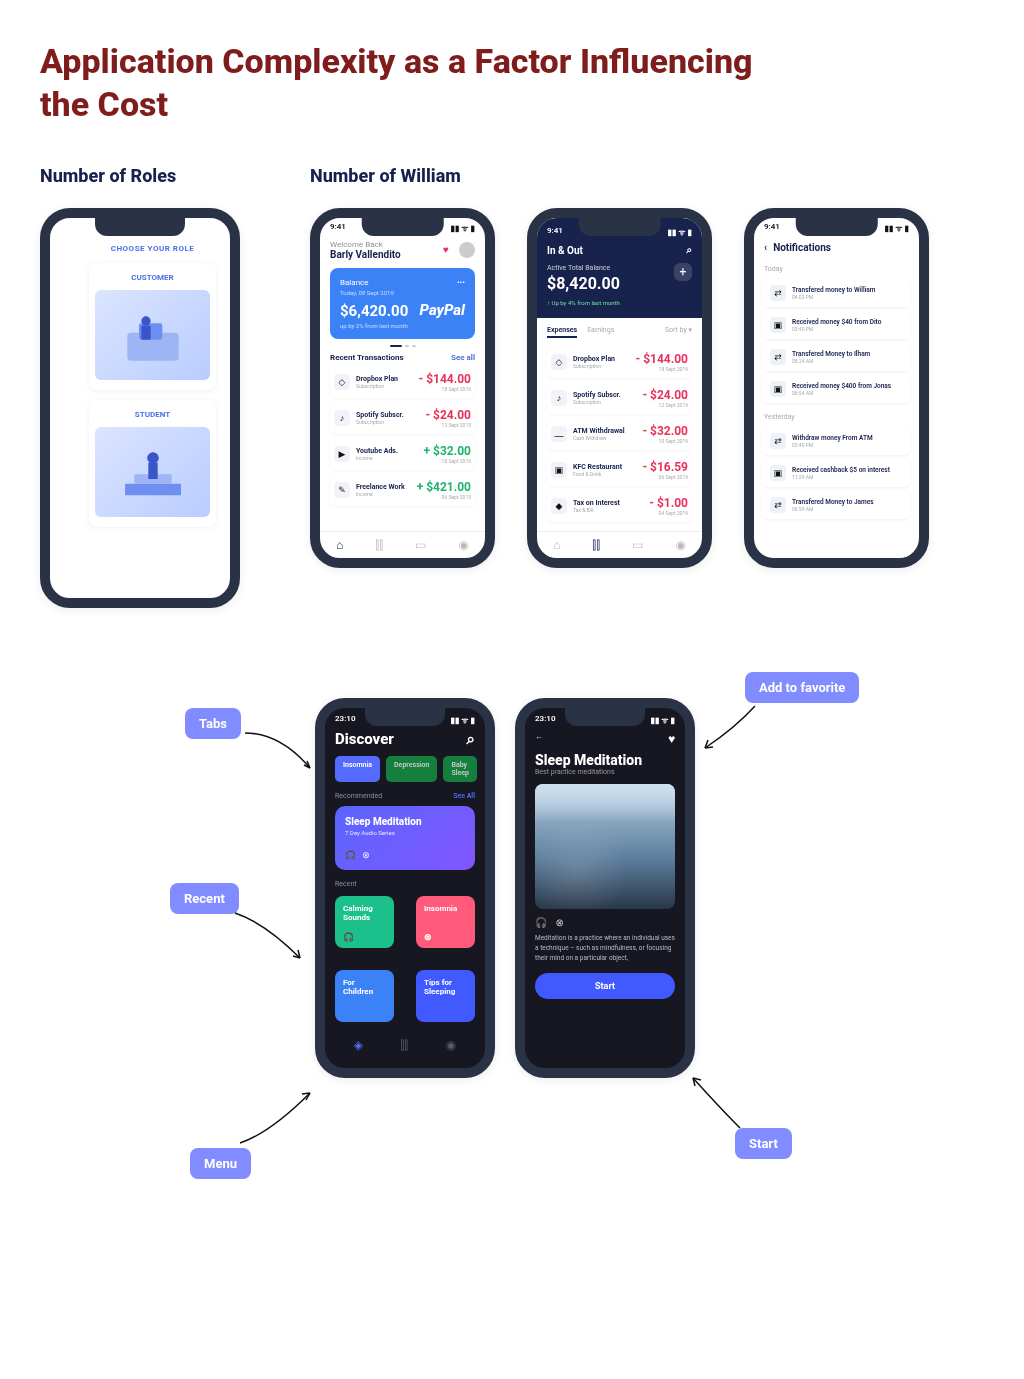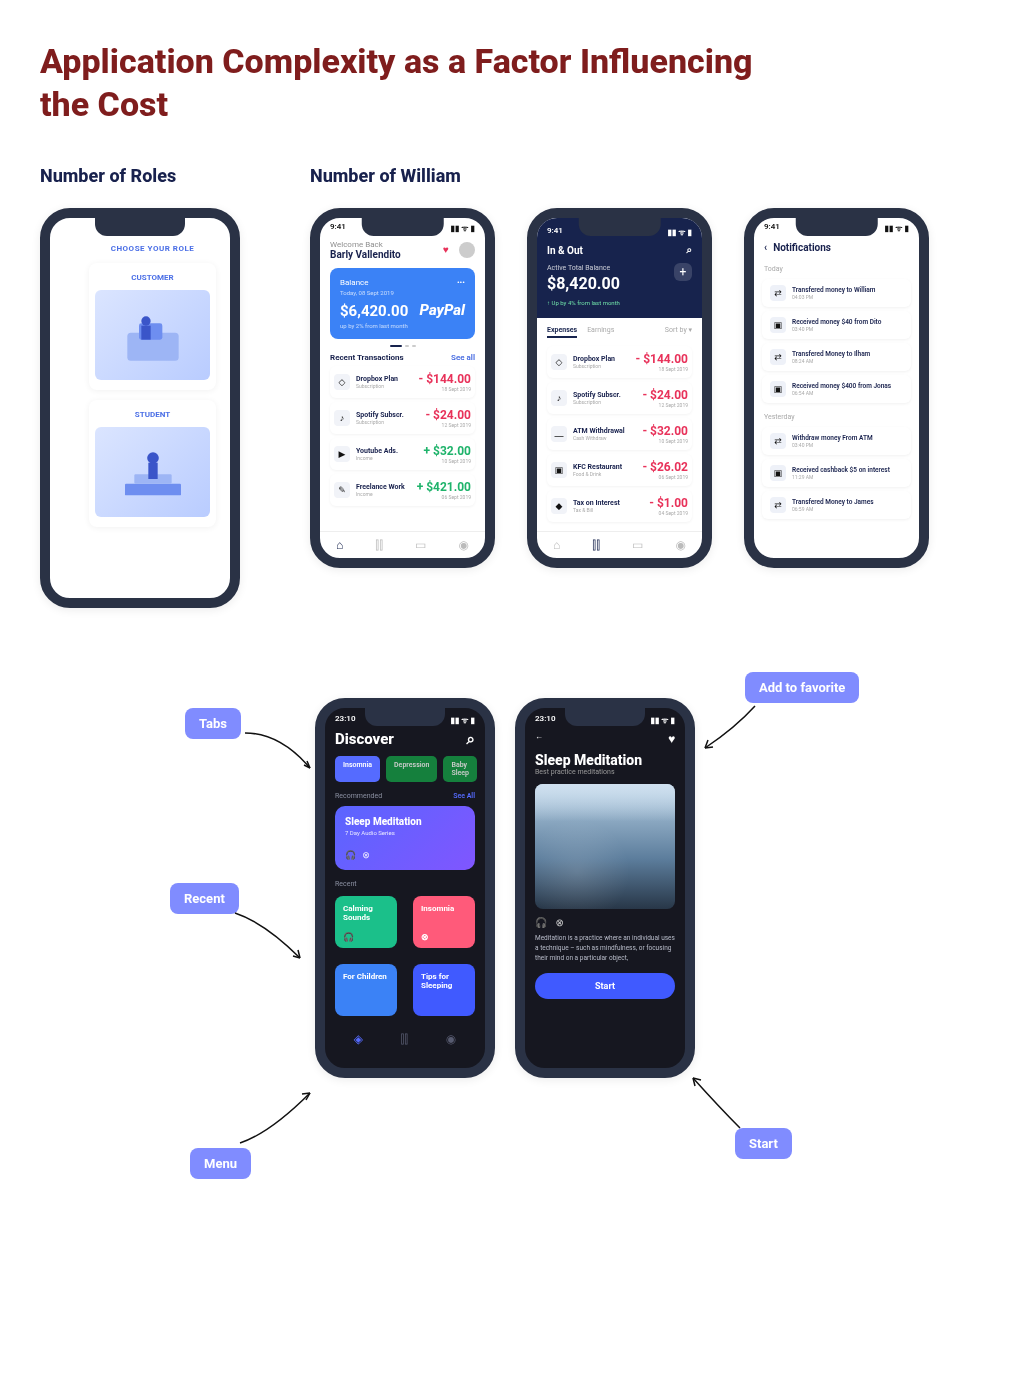--- a/index.html
+++ b/index.html
@@ -141,21 +141,21 @@
   .d-sub { font-size:7px; color:#999; margin-bottom:8px; }
   .chips { display:flex; gap:6px; }
   .chip { font-size:7px; padding:5px 8px; border-radius:5px; background:#15803d; color:#ccc; font-weight:600;}
   .chip.active { background:#556bff; color:#fff; }
   .rec-head { display:flex; justify-content:space-between; font-size:7px; color:#8a8fa0; margin:10px 0 6px;}
   .rec-head .seeall { color:#556bff; font-weight:600; }
   .big-card { background:linear-gradient(135deg,#5a65ff,#8056ff); border-radius:10px; padding:10px; }
   .big-card .bt { font-weight:800; font-size:10px; }
   .big-card .bs { font-size:6px; opacity:0.85; margin-top:2px; }
   .big-card .icons { margin-top:14px; font-size:9px; display:flex; gap:6px; opacity:0.9; }
-  .grid2 { display:grid; grid-template-columns:1fr 1fr; gap:16px; margin-top:8px; }
+  .grid2 { display:grid; grid-template-columns:1fr 1fr; gap:22px; margin-top:8px; }
   .sq { border-radius:8px; padding:8px; font-size:8px; font-weight:700; color:#fff; height:52px; position:relative;}
   .sq-green { background:#1bc08a; }
   .sq-pink { background:#ff5a7a; }
   .sq-yellow { background:#3b82f6; }
   .sq-blue { background:#405aff; }
   .bnav { display:flex; justify-content:space-around; padding:8px 0 4px; color:#575b70; font-size:12px; margin-top:8px;}
   .bnav .bact { color:#556bff; }
 
   .detail-img { height:125px; border-radius:8px; background:linear-gradient(180deg,#b7d0e4 0%,#5c7d9c 60%,#283748 100%); margin-bottom:8px; position:relative; overflow:hidden;}
   .detail-img::after { content:''; position:absolute; inset:0; background: radial-gradient(circle at 30% 70%, #fff2, transparent 40%), linear-gradient(180deg, #cfe0ef 0%, transparent 30%);}
@@ -360,21 +360,21 @@
                   <div class="tdate">10 Sept 2019</div>
                 </div>
   </div>
               <div class="trans-item">
     <span class="ticon">▣</span>
     <div>
                   <div class="tname">KFC Restaurant</div>
                   <div class="tsub">Food &amp; Drink</div>
                 </div>
     <div class="tr">
-                  <div class="tamount neg">- $26.02</div>
+                  <div class="tamount neg">- $16.59</div>
                   <div class="tdate">06 Sept 2019</div>
                 </div>
   </div>
               <div class="trans-item">
     <span class="ticon">◆</span>
     <div>
                   <div class="tname">Tax on Interest</div>
                   <div class="tsub">Tax &amp; Bill</div>
                 </div>
     <div class="tr">

